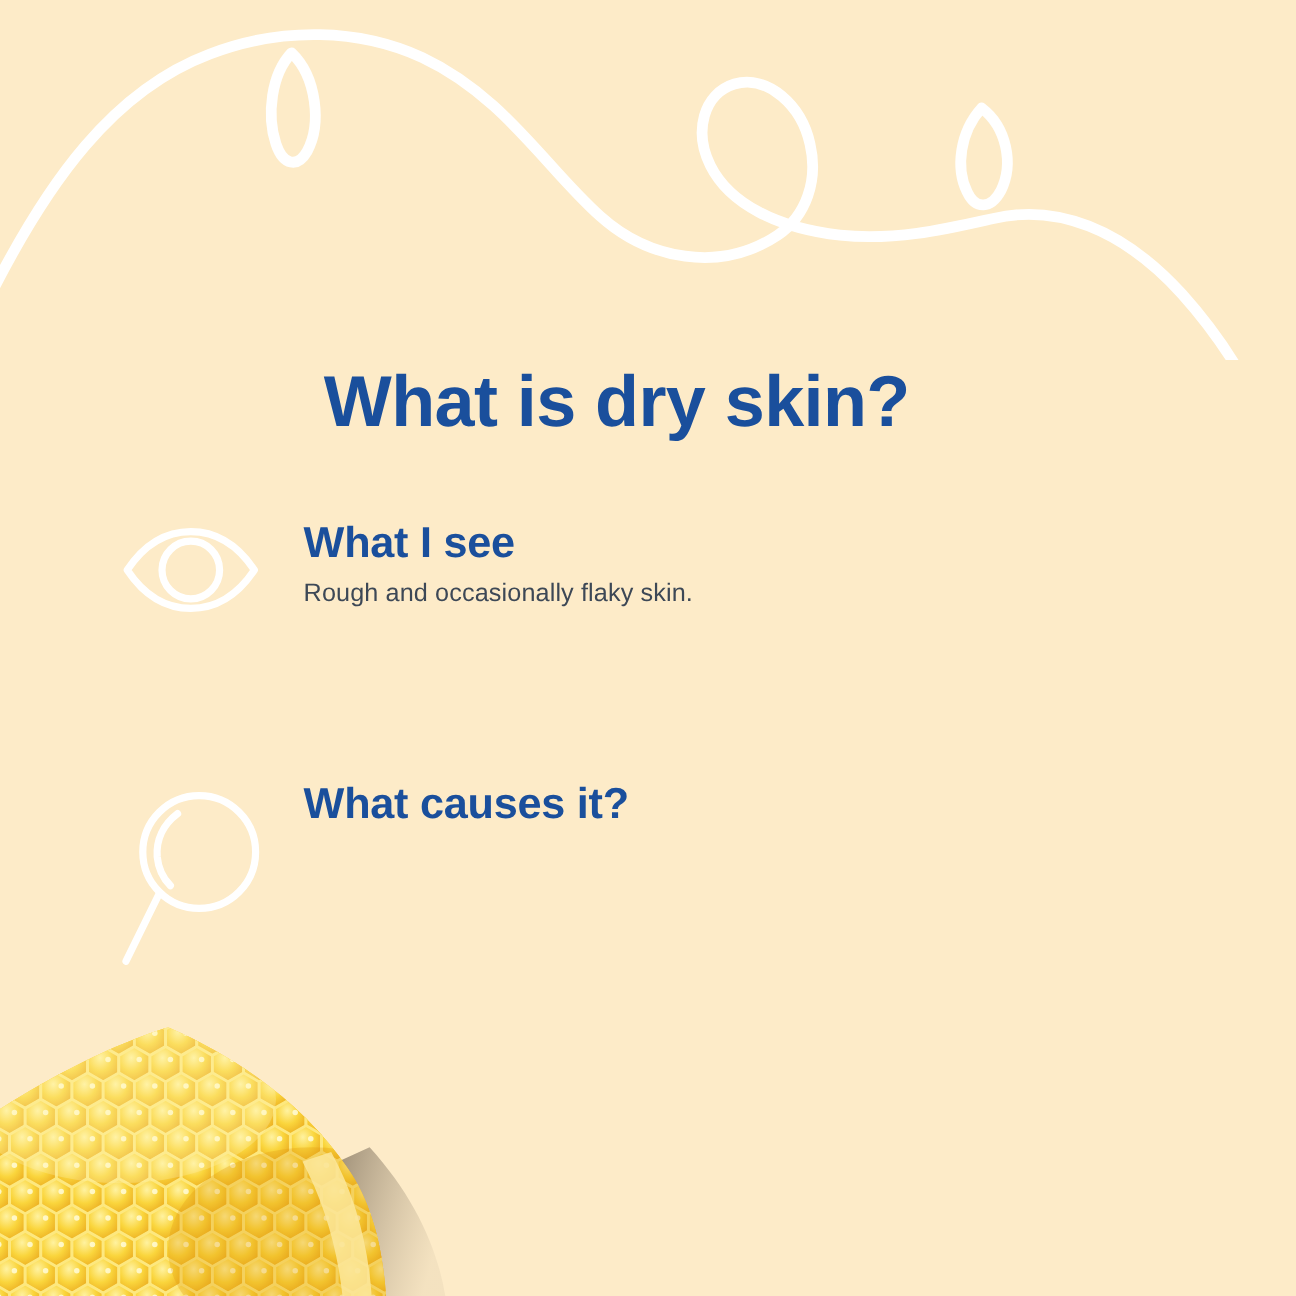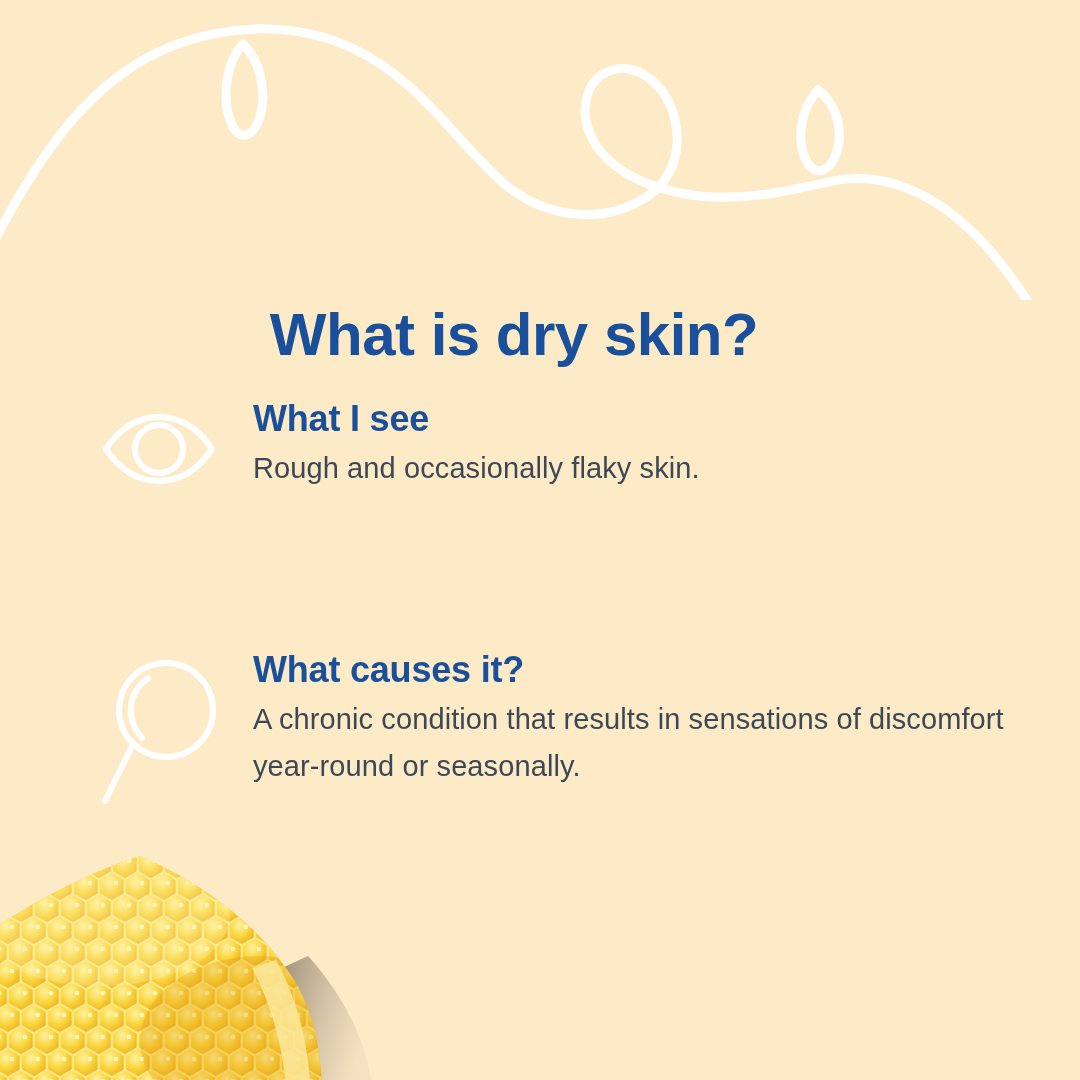--- a/index.html
+++ b/index.html
@@ -59,21 +59,21 @@
   }
 
   
   .block {
     position: absolute;
     left: 100px;
     width: 920px;
     display: flex;
     align-items: flex-start;
   }
-  #block-see   { top: 399px; align-items: center; }
+  #block-see   { top: 432px; }
   #block-cause { top: 650px; }
 
   .icon-wrap {
     width: 153px;
     flex: 0 0 153px;
     display: flex;
     justify-content: flex-start;
     align-items: flex-start;
     padding-top: 6px;
   }
@@ -88,21 +88,21 @@
     color: #1A4F9C;
     font-size: 36px;
     font-weight: bold;
     letter-spacing: -0.2px;
     line-height: 1.12;
     margin: 0 0 6px 0;
   }
 
   .block-body {
     color: #3D4856;
-    font-size: 29px;
+    font-size: 21px;
     font-weight: normal;
     line-height: 1.62;
     margin: 0;
     letter-spacing: 0.1px;
   }
 </style>
 </head>
 <body>
 
 <div id="card">
@@ -157,21 +157,20 @@
       <svg width="122" height="150" viewBox="0 0 122 150" aria-hidden="true">
         <g fill="none" stroke="#FFFFFF" stroke-width="6" stroke-linecap="round" stroke-linejoin="round">
           <circle cx="66" cy="54" r="47"></circle>
           <path d="M 33 88 L 5 145"></path>
           <path d="M 48 22 C 36 31, 30 44, 31 58 C 32 68, 36 76, 42 82"></path>
         </g>
       </svg>
     </div>
     <div class="block-text">
       <h2 class="block-head">What causes it?</h2>
-      <p class="block-body">A chronic condition that results in sensations of discomfort year-round or seasonally.</p>
     </div>
   </div>
 
   <svg id="honeycomb" viewBox="0 0 420 230" aria-hidden="true">
     <defs>
       <clipPath id="combClip">
         <path d="M 150 0
                  C 215 28, 268 70, 300 118
                  C 322 150, 330 190, 332 230
                  L -30 230

